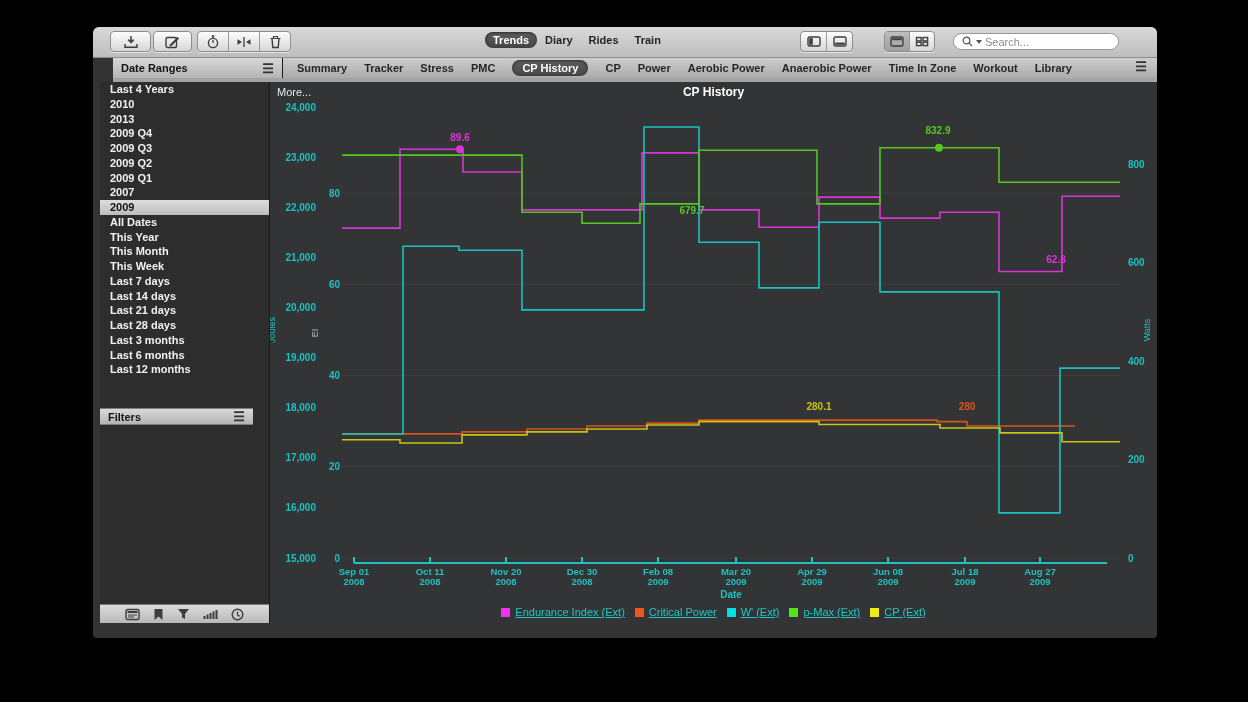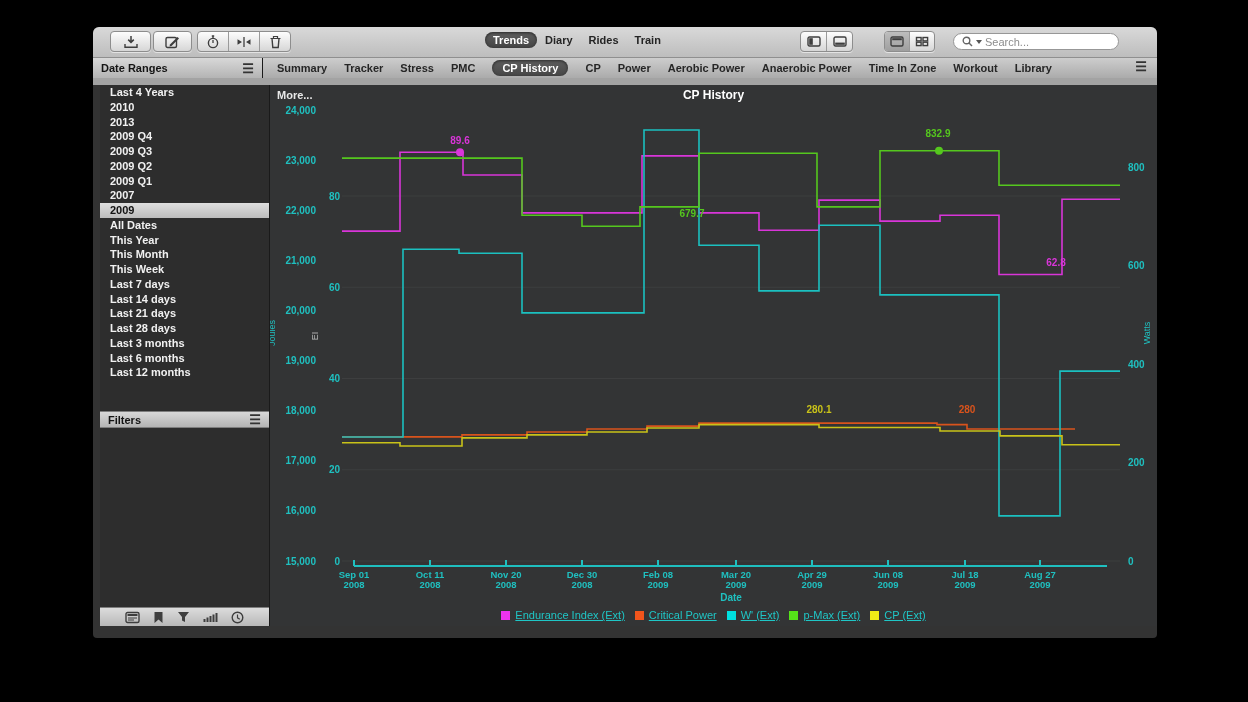--- a/index.html
+++ b/index.html
@@ -35,50 +35,50 @@
   .mode{font-size:11px;font-weight:bold;color:#242424;padding:2px 8px;border-radius:8px;}
   .mode.active{background:linear-gradient(#606060,#444);color:#fff;
                box-shadow:inset 0 1px 3px rgba(0,0,0,.6);}
   .search{position:absolute;left:860px;top:6px;width:166px;height:17px;box-sizing:border-box;
           background:#fff;border:1px solid #979797;border-radius:9px;
           display:flex;align-items:center;padding:0 8px;gap:3px;}
   .search-text{font-size:11px;color:#8d8d8d;}
   .caret-down{width:0;height:0;border-left:3px solid transparent;border-right:3px solid transparent;
               border-top:4px solid #555;}
   
-  .headerrow{height:20px;display:flex;border-bottom:7px solid #a3a3a3;}
+  .headerrow{height:20px;display:flex;border-bottom:4px solid #a3a3a3;margin-left:20px;}
   .side-head{width:170px;box-sizing:border-box;background:linear-gradient(#d8d8d8,#b4b4b4);
              border-right:1px solid #1a1a1a;display:flex;align-items:center;
              justify-content:space-between;padding:0 8px;}
   .side-head-label{font-size:11px;font-weight:bold;color:#141414;}
   .burger{font-size:13px;font-weight:bold;color:#333;line-height:1;}
   .scopebar{flex:1;background:linear-gradient(#cdcdcd,#ababab);display:flex;align-items:center;
             padding-left:14px;gap:17px;position:relative;}
   .scope-tab{font-size:11px;font-weight:bold;color:#262626;white-space:nowrap;}
   .scope-tab.active{background:linear-gradient(#5e5e5e,#464646);color:#fff;border-radius:10px;
                     padding:2px 10px;box-shadow:inset 0 1px 3px rgba(0,0,0,.55);}
   .scope-burger{position:absolute;right:10px;top:2px;}
   
   .content{display:flex;height:541px;padding-left:7px;}
   .sidebar{width:170px;background:#2d2d2d;position:relative;border-right:1px solid #1a1a1a;
            box-sizing:border-box;flex:none;}
   .side-item{height:14.75px;line-height:14.75px;padding-left:10px;font-size:11px;
              font-weight:bold;color:#f1f1f1;white-space:nowrap;}
   .side-item.selected{background:linear-gradient(#dedede,#bcbcbc);color:#121212;}
-  .filters-head{position:absolute;top:326px;left:0;right:0;height:17px;
+  .filters-head{position:absolute;top:326px;left:0;right:16px;height:17px;
                 background:linear-gradient(#d8d8d8,#b4b4b4);display:flex;align-items:center;
                 justify-content:space-between;padding:0 8px;box-sizing:border-box;
                 border-top:1px solid #7e7e7e;border-bottom:1px solid #7e7e7e;}
   #filter-list{position:absolute;top:344px;left:0;right:0;}
   .side-footer{position:absolute;bottom:0;left:0;right:0;height:18px;
                background:linear-gradient(#dcdcdc,#b8b8b8);border-top:1px solid #7e7e7e;
                display:flex;align-items:center;justify-content:center;gap:13px;}
   
   .chartpane{flex:1;background:#333435;position:relative;}
-  .more{position:absolute;left:7px;top:4px;font-size:11px;font-weight:bold;color:#e8e8e8;}
+  .more{position:absolute;left:7px;top:4px;font-size:11px;font-weight:normal;color:#e8e8e8;}
   .chart-title{position:absolute;left:0;right:0;top:3px;text-align:center;
                font-size:12px;font-weight:bold;color:#fff;}
   #plot-svg{position:absolute;left:0;top:0;}
   #legend{position:absolute;left:0;right:0;bottom:5px;display:flex;justify-content:center;
           align-items:center;gap:10px;}
   .leg-item{display:flex;align-items:center;gap:5px;}
   .leg-swatch{width:9px;height:9px;}
   .leg-label{font-size:11px;text-decoration:underline;}
   .icon-dk{stroke:#3e3e3e;fill:none;stroke-width:1.4;}
 </style>

